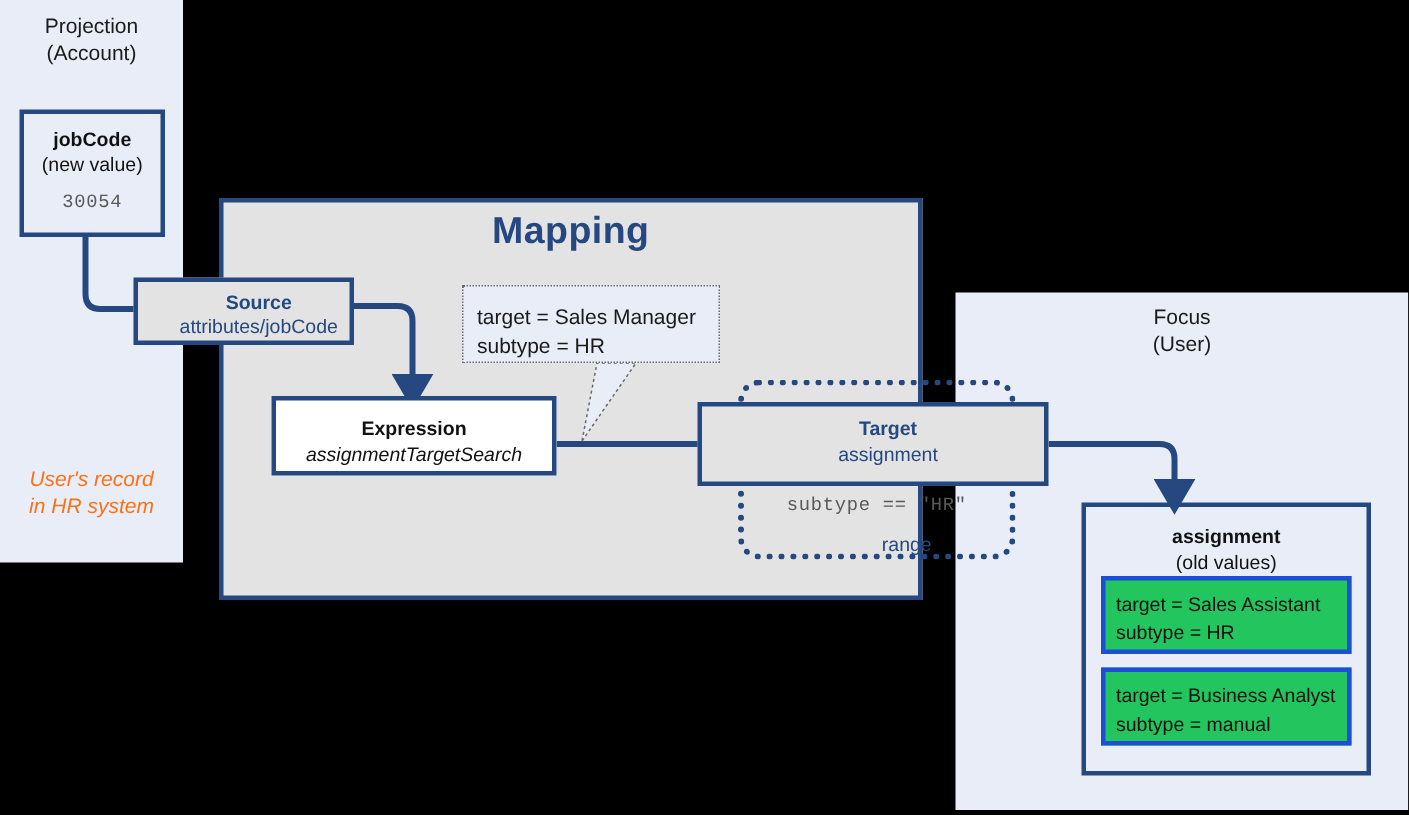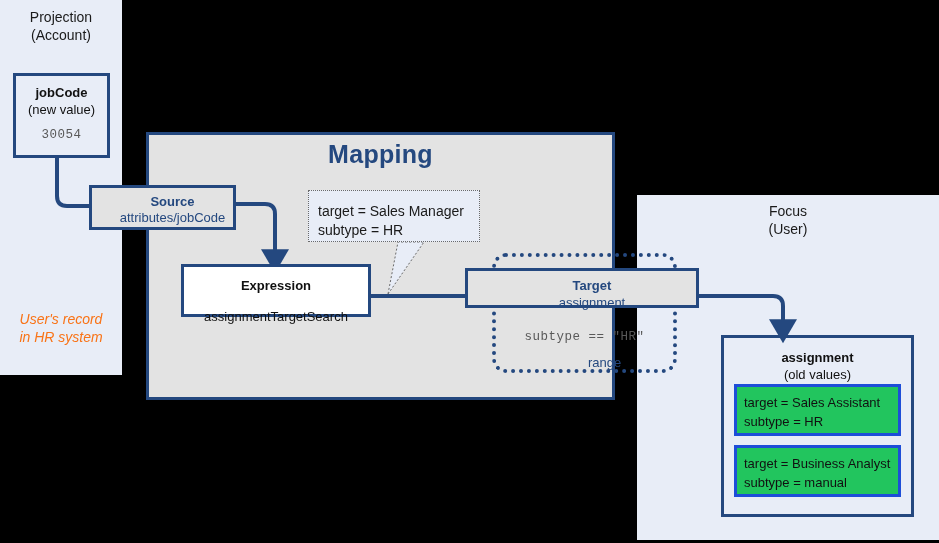--- a/index.html
+++ b/index.html
@@ -100,29 +100,29 @@
     <polygon points="388,294 424,242 398,242" fill="#e8edf7" stroke="#6a6a6a" stroke-width="1" stroke-dasharray="2 2"></polygon>
   </svg>
 
   <div class="box grey" style="left:89px;top:185px;width:147px;height:45px;">
     <div class="boxtext b-title navy" style="top:5px;">Source</div>
     <div class="boxtext b-sub navy" style="top:21px;">attributes/jobCode</div>
   </div>
 
   <div class="box white" style="left:181px;top:264px;width:190px;height:53px;">
     <div class="boxtext b-title dark" style="top:10px;">Expression</div>
-    <div class="boxtext b-sub dark" style="top:41px;">assignmentTargetSearch</div>
+    <div class="boxtext b-sub dark" style="top:27px;font-style:italic;">assignmentTargetSearch</div>
   </div>
 
   <div class="callout" style="left:308px;top:190px;width:172px;height:52px;"></div>
   <div class="callout-text" style="left:318px;top:201px;">target = Sales Manager</div>
   <div class="callout-text" style="left:318px;top:220px;">subtype = HR</div>
 
   <div class="dotbox" style="left:492px;top:253px;width:185px;height:120px;"></div>
   <div class="centered mono" style="left:492px;top:330px;width:185px;">subtype == "HR"</div>
   <div class="centered b-sub navy" style="left:492px;top:354px;width:185px;">range</div>
 
-  <div class="box grey" style="left:465px;top:268px;width:234px;height:40px;">
+  <div class="box grey" style="left:465px;top:268px;width:234px;height:56px;">
     <div class="boxtext b-title navy" style="top:6px;">Target</div>
     <div class="boxtext b-sub navy" style="top:23px;">assignment</div>
   </div>
 
 </div>
 
 </body></html>

